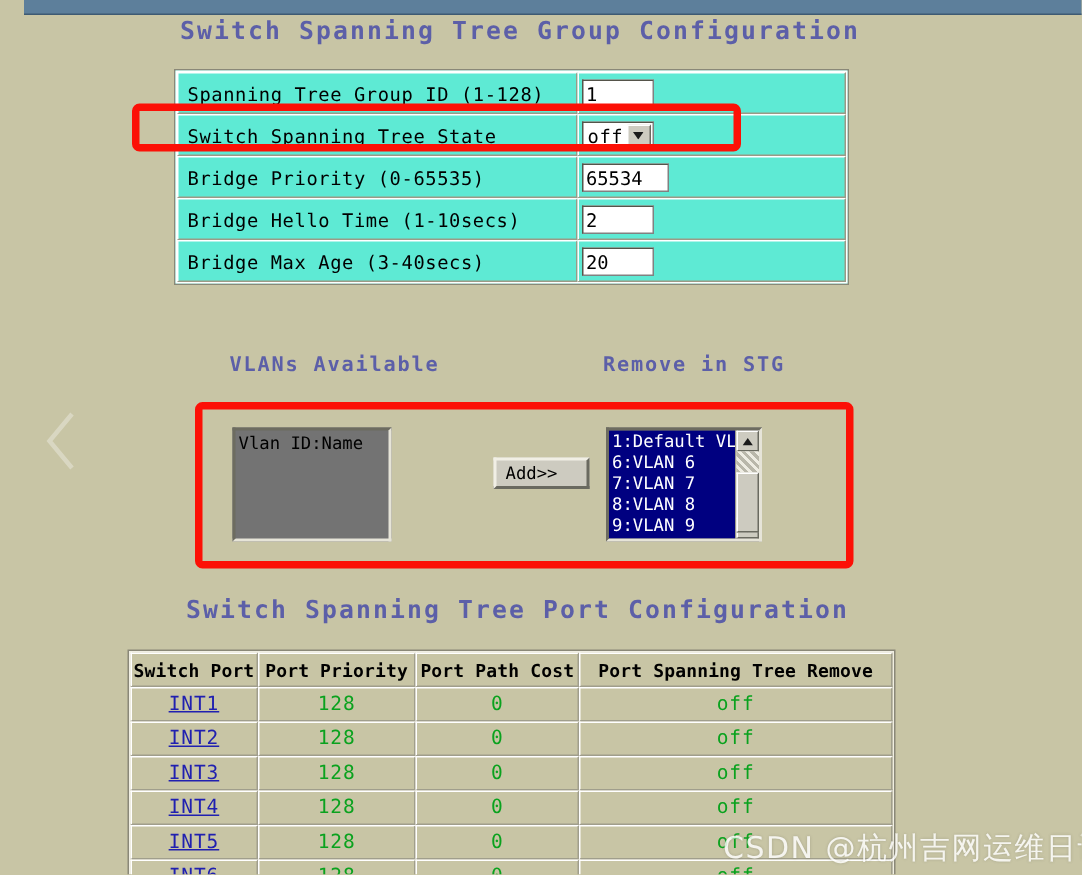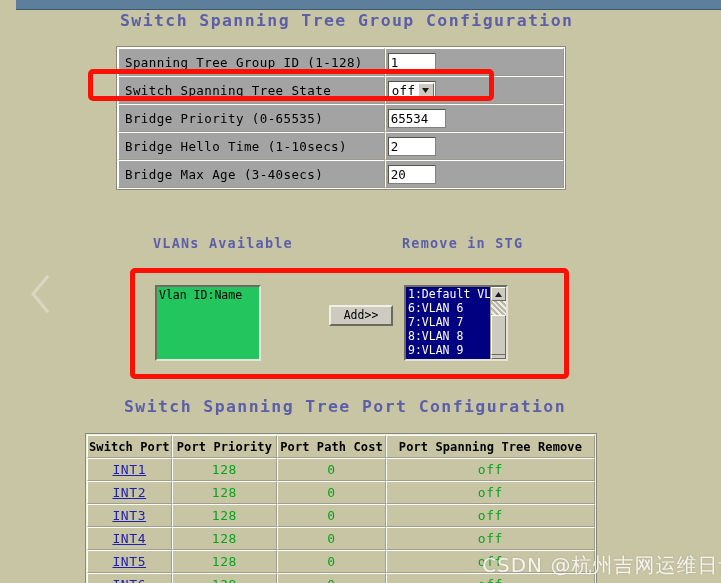--- a/index.html
+++ b/index.html
@@ -66,21 +66,21 @@
   #vlans-stg-heading   { left: 386px; top: 235px; }
 
   
   .group-table {
     position: absolute;
     left: 101px;
     top: 47px;
     width: 448px;
     border-collapse: separate;
     border-spacing: 0;
-    background: #a3a3a3;
+    background: #5eead4;
     border: 1px solid #ffffff;
     box-shadow: 0 0 0 1px #8a8878;
   }
   .group-table td {
     border: 1px solid #ffffff;
     border-right-color: #9c9a86;
     border-bottom-color: #9c9a86;
     padding: 3px 4px 3px 6px;
     height: 20px;
     font-family: "DejaVu Sans Mono", monospace;
@@ -142,21 +142,21 @@
     display: flex;
     align-items: center;
     justify-content: center;
     margin: 1px;
   }
   .sel-wrap .sel-arrow svg { display:block; }
 
   
   .listbox {
     position: absolute;
-    background: #22c55e;
+    background: #737373;
     border: 2px solid;
     border-color: #6d6c60 #e6e4d8 #e6e4d8 #6d6c60;
     overflow: hidden;
     box-sizing: border-box;
   }
   #vlans-available {
     left: 139px;
     top: 285px;
     width: 106px;
     height: 76px;
@@ -225,21 +225,20 @@
 
   .vlan-btn {
     position: absolute;
     font-family: "DejaVu Sans Mono", monospace;
     font-size: 11.5px;
     color: #000;
     background: #cdcbc0;
     border: 2px solid;
     border-color: #f1efe5 #6a6a60 #6a6a60 #f1efe5;
     padding: 1px 6px 2px 6px;
-    text-align: center;
     white-space: nowrap;
     cursor: pointer;
   }
   #btn-add    { left: 313px; top: 305px; width: 48px; }
   #btn-remove { left: 297px; top: 328px; width: 76px; }
 
   
   .port-table {
     position: absolute;
     left: 70px;

